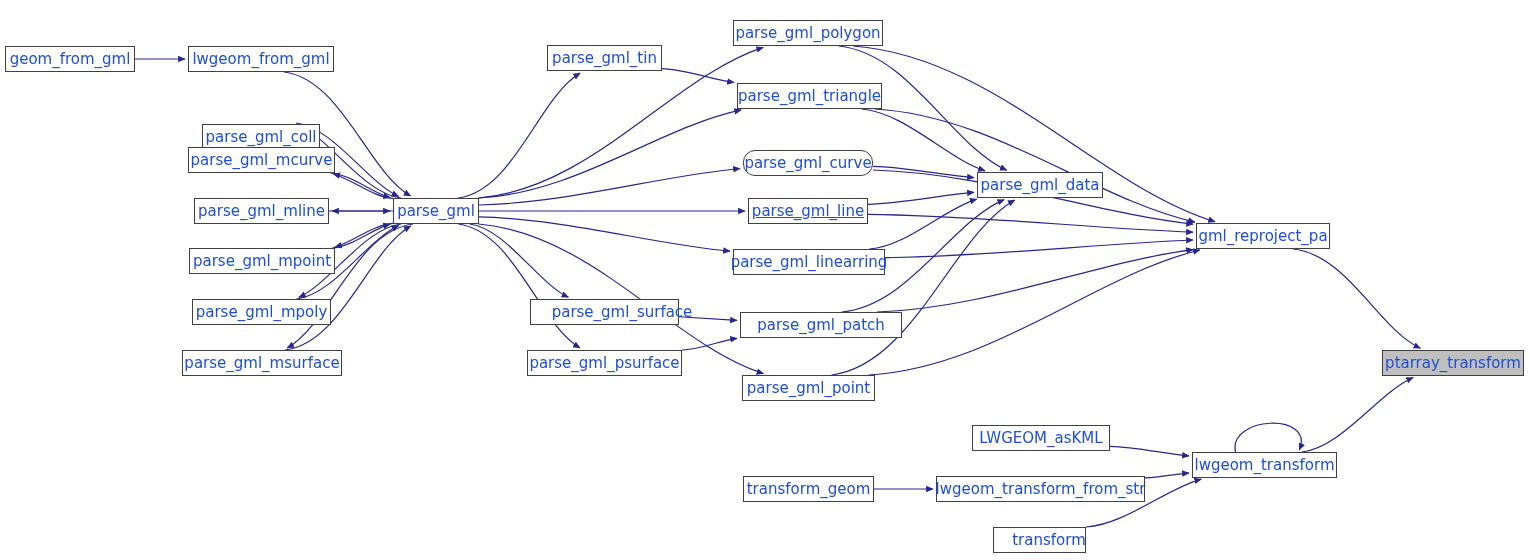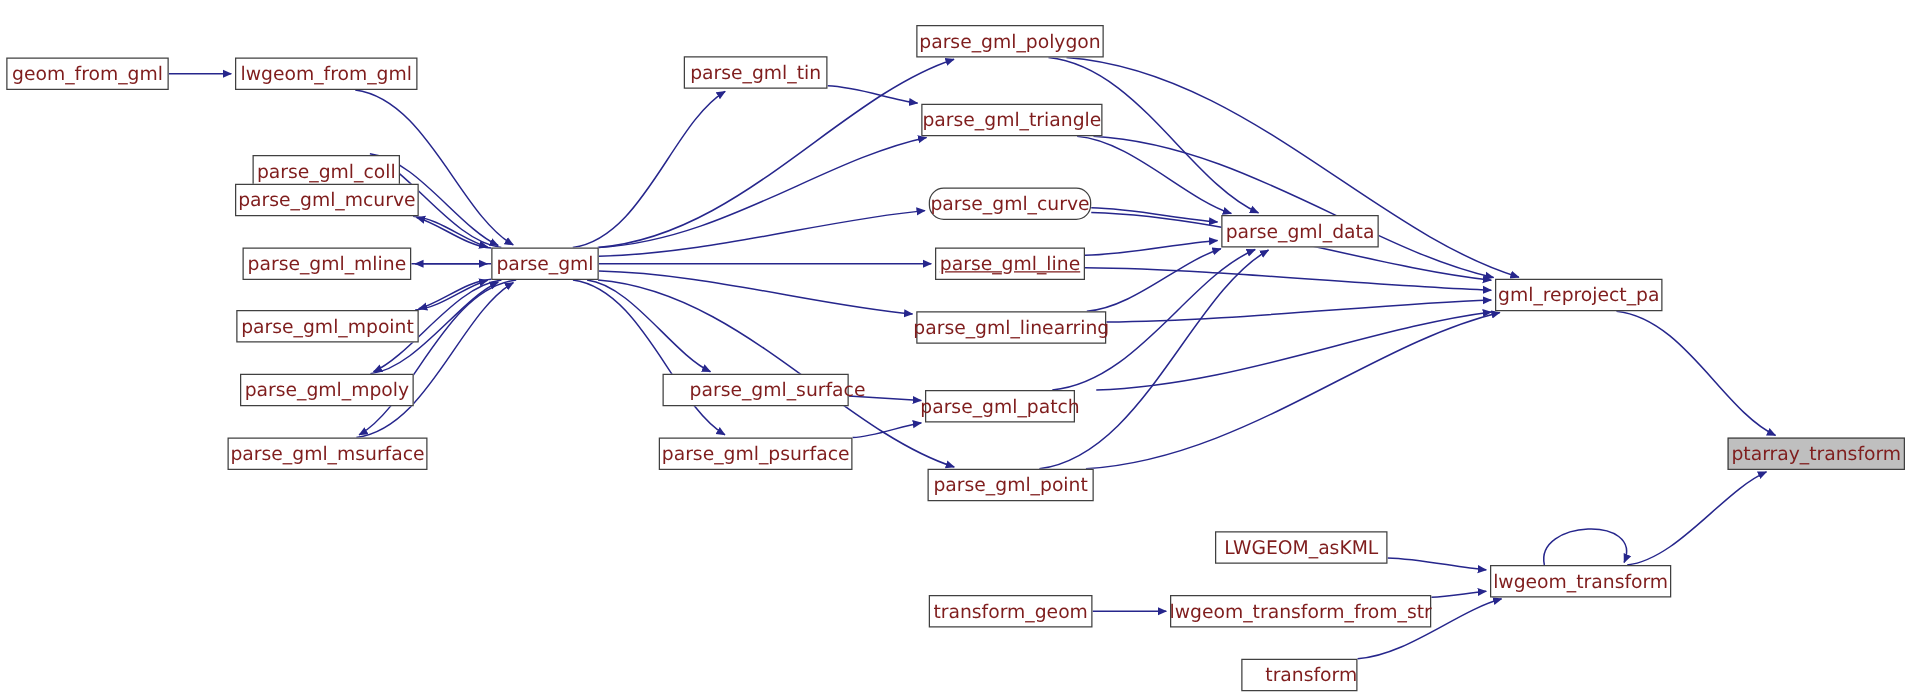--- a/index.html
+++ b/index.html
@@ -21,21 +21,21 @@
     left: 0;
     top: 0;
     width: 1529px;
     height: 560px;
   }
   .node {
     position: absolute;
     box-sizing: border-box;
     border: 1px solid #404040;
     background: #ffffff;
-    color: #7f1d1d;
+    color: #1d4ed8;
     font-size: 15px;
     line-height: 1;
     display: flex;
     align-items: center;
     justify-content: center;
     white-space: nowrap;
     z-index: 5;
   }
   .node.highlight {
     background: #bfbfbf;
@@ -150,21 +150,21 @@
       </div>
       <div class="node" style="left: 743px; top: 150px; width: 130px; height: 26px; border-radius: 12px;">
         <span class="node-label">parse_gml_curve</span>
       </div>
       <div class="node" style="left: 748px; top: 198px; width: 120px; height: 26px; text-decoration: underline;">
         <span class="node-label">parse_gml_line</span>
       </div>
       <div class="node" style="left: 733px; top: 249px; width: 152px; height: 26px;">
         <span class="node-label">parse_gml_linearring</span>
       </div>
-      <div class="node" style="left: 740px; top: 312px; width: 120px; height: 26px;">
+      <div class="node" style="left: 740px; top: 312px; width: 162px; height: 26px;">
         <span class="node-label">parse_gml_patch</span>
       </div>
       <div class="node" style="left: 742px; top: 375px; width: 133px; height: 26px;">
         <span class="node-label">parse_gml_point</span>
       </div>
       <div class="node" style="left: 977px; top: 172px; width: 126px; height: 26px;">
         <span class="node-label">parse_gml_data</span>
       </div>
       <div class="node" style="left: 1196px; top: 223px; width: 134px; height: 26px;">
         <span class="node-label">gml_reproject_pa</span>

